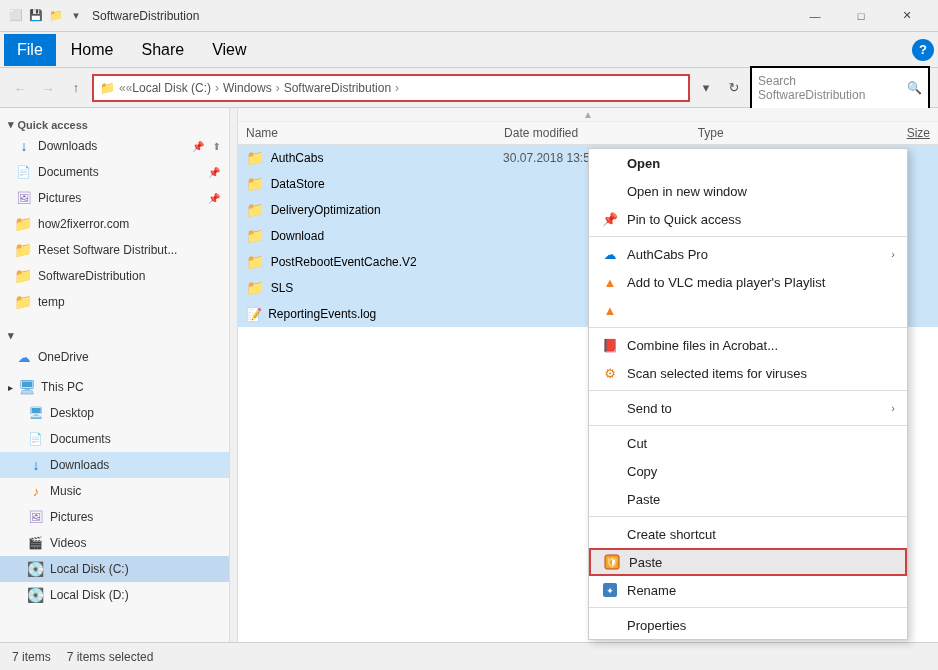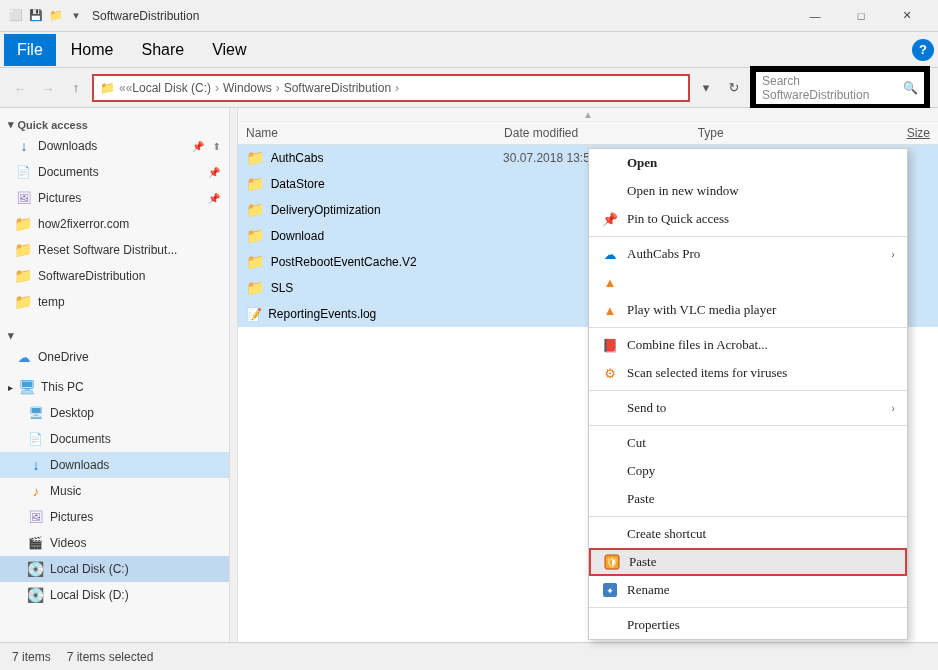--- a/index.html
+++ b/index.html
@@ -110,21 +110,21 @@
       align-items: center;
       padding: 0 6px;
       font-size: 12px;
       color: #333;
     }
     .address-path span { color: #555; }
     .address-path .sep { color: #888; margin: 0 4px; }
     .search-box {
       width: 180px;
       height: 44px;
-      border: 6px solid #000000;
+      border: 2px solid #000000;
       background: #fff;
       display: flex;
       align-items: center;
       padding: 0 6px;
       gap: 4px;
       font-size: 12px;
       color: #888;
     }
 
     
@@ -237,21 +237,21 @@
     .ctx-item {
       display: flex;
       align-items: center;
       padding: 5px 12px;
       cursor: pointer;
       color: #222;
       gap: 8px;
       height: 28px;
     }
     .ctx-item .ctx-icon { width: 18px; height: 18px; display: flex; align-items: center; justify-content: center; font-size: 13px; flex-shrink: 0; }
-    .ctx-item .ctx-label { flex: 1; font-family: Liberation Serif, serif; }
+    .ctx-item .ctx-label { flex: 1; }
     .ctx-item .ctx-arrow { color: #666; font-size: 11px; }
     .ctx-separator { height: 1px; background: #ddd; margin: 3px 0; }
     .ctx-item.delete-item {
       border: 2px solid #d04040;
     }
 
     
     .sidebar::-webkit-scrollbar, .file-list::-webkit-scrollbar { width: 8px; }
     .sidebar::-webkit-scrollbar-thumb, .file-list::-webkit-scrollbar-thumb { background: #c0c0c0; border-radius: 4px; }
 
@@ -541,24 +541,24 @@
     <span class="ctx-label">Pin to Quick access</span>
   </div>
   <div class="ctx-separator"></div>
   <div class="ctx-item">
     <div class="ctx-icon" style="color:#0078d7;">☁</div>
     <span class="ctx-label">AuthCabs Pro</span>
     <span class="ctx-arrow">›</span>
   </div>
   <div class="ctx-item">
     <div class="ctx-icon" style="color:#f08020;">▲</div>
+    <span class="ctx-label">Add to VLC media player's Playlist</span>
   </div>
   <div class="ctx-item">
     <div class="ctx-icon" style="color:#f08020;">▲</div>
-    <span class="ctx-label">Play with VLC media player</span>
   </div>
   <div class="ctx-separator"></div>
   <div class="ctx-item">
     <div class="ctx-icon" style="color:#cc2020;">📕</div>
     <span class="ctx-label">Combine files in Acrobat...</span>
   </div>
   <div class="ctx-item">
     <div class="ctx-icon" style="color:#e08020;">⚙</div>
     <span class="ctx-label">Scan selected items for viruses</span>
   </div>

